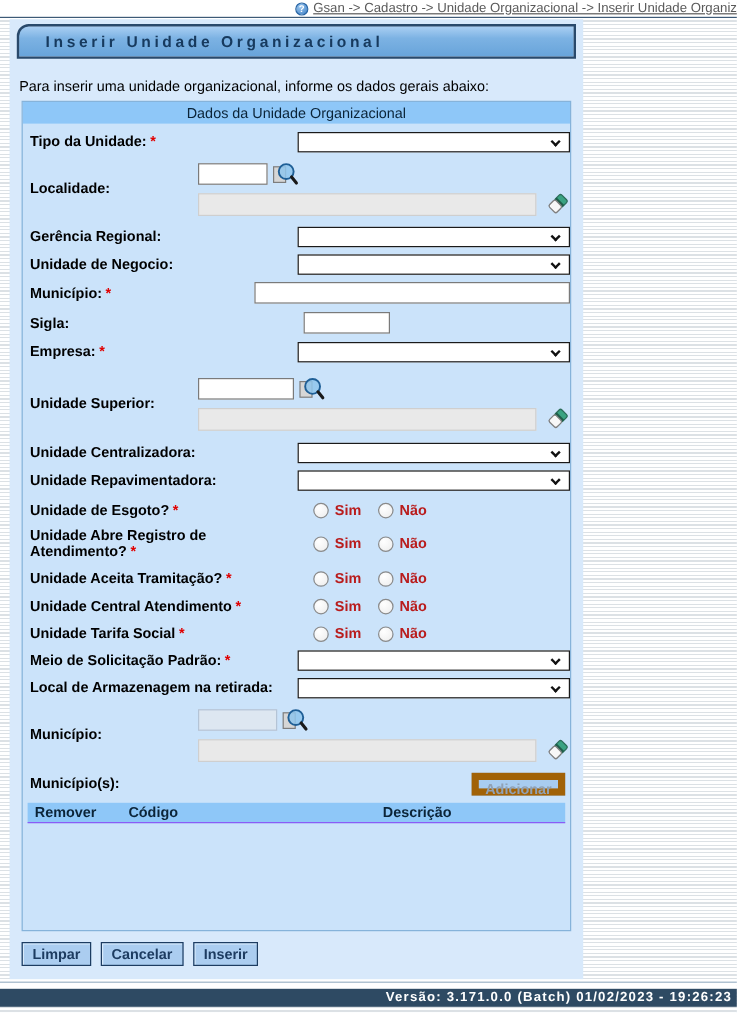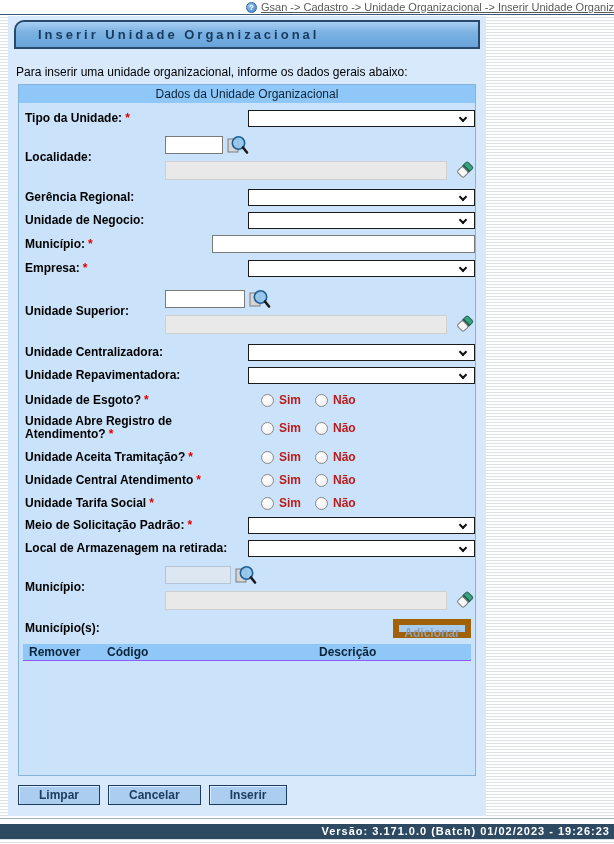--- a/index.html
+++ b/index.html
@@ -98,21 +98,21 @@
     background:#8ec7f8; color:#0b2438; font-weight:bold;
     border-bottom:1px solid #8b5cf6;
   }
   .tbl-header .c1{ width:80px; padding-left:6px; }
   .tbl-header .c2{ width:212px; padding-left:4px; }
   .tbl-header .c3{ flex:1; padding-left:4px; }
   
   .actions { display:flex; margin:9px 8px 0 10px; }
   .btn {
     background:#abcdf0; border:1px solid #1d3c61; color:#1d3c61;
-    font-weight:bold; font-size:12px; height:20px; padding:0 20px;
+    font-weight:bold; font-size:12px; height:20px; padding:0 8px;
     font-family:"Liberation Sans",sans-serif; cursor:pointer;
     box-shadow:inset 1px 1px 0 #d9ebfc;
   }
   .btn + .btn { margin-left:8px; }
   .btn-inserir { margin-left:auto; }
   
   .pre-footer { position:absolute; top:818px; left:0; width:614px; height:6px; background:#fff; border-top:1px solid #9db3c6; }
   .footer {
     position:absolute; top:824px; left:0; width:614px; height:15px; line-height:15px;
     background:#2e4a63; color:#ffffff; font-weight:bold; font-size:11px;
@@ -189,20 +189,24 @@
       <div class="sel">
           <span class="chev"></span>
         </div>
     </div>
 
     <div class="row mt6">
       <div class="label"><span>Município:</span><span class="req">*</span></div>
       <input class="txt w320" value="" style="">
     </div>
 
+    <div class="row mt7">
+      <div class="label"><span>Sigla:</span></div>
+      <input class="txt w72" value="" style="">
+    </div>
 
     <div class="row mt7">
       <div class="label"><span>Empresa:</span><span class="req">*</span></div>
       <div class="sel">
           <span class="chev"></span>
         </div>
     </div>
 
     <div class="row mt10">
       <div class="label"><span>Unidade Superior:</span></div>

